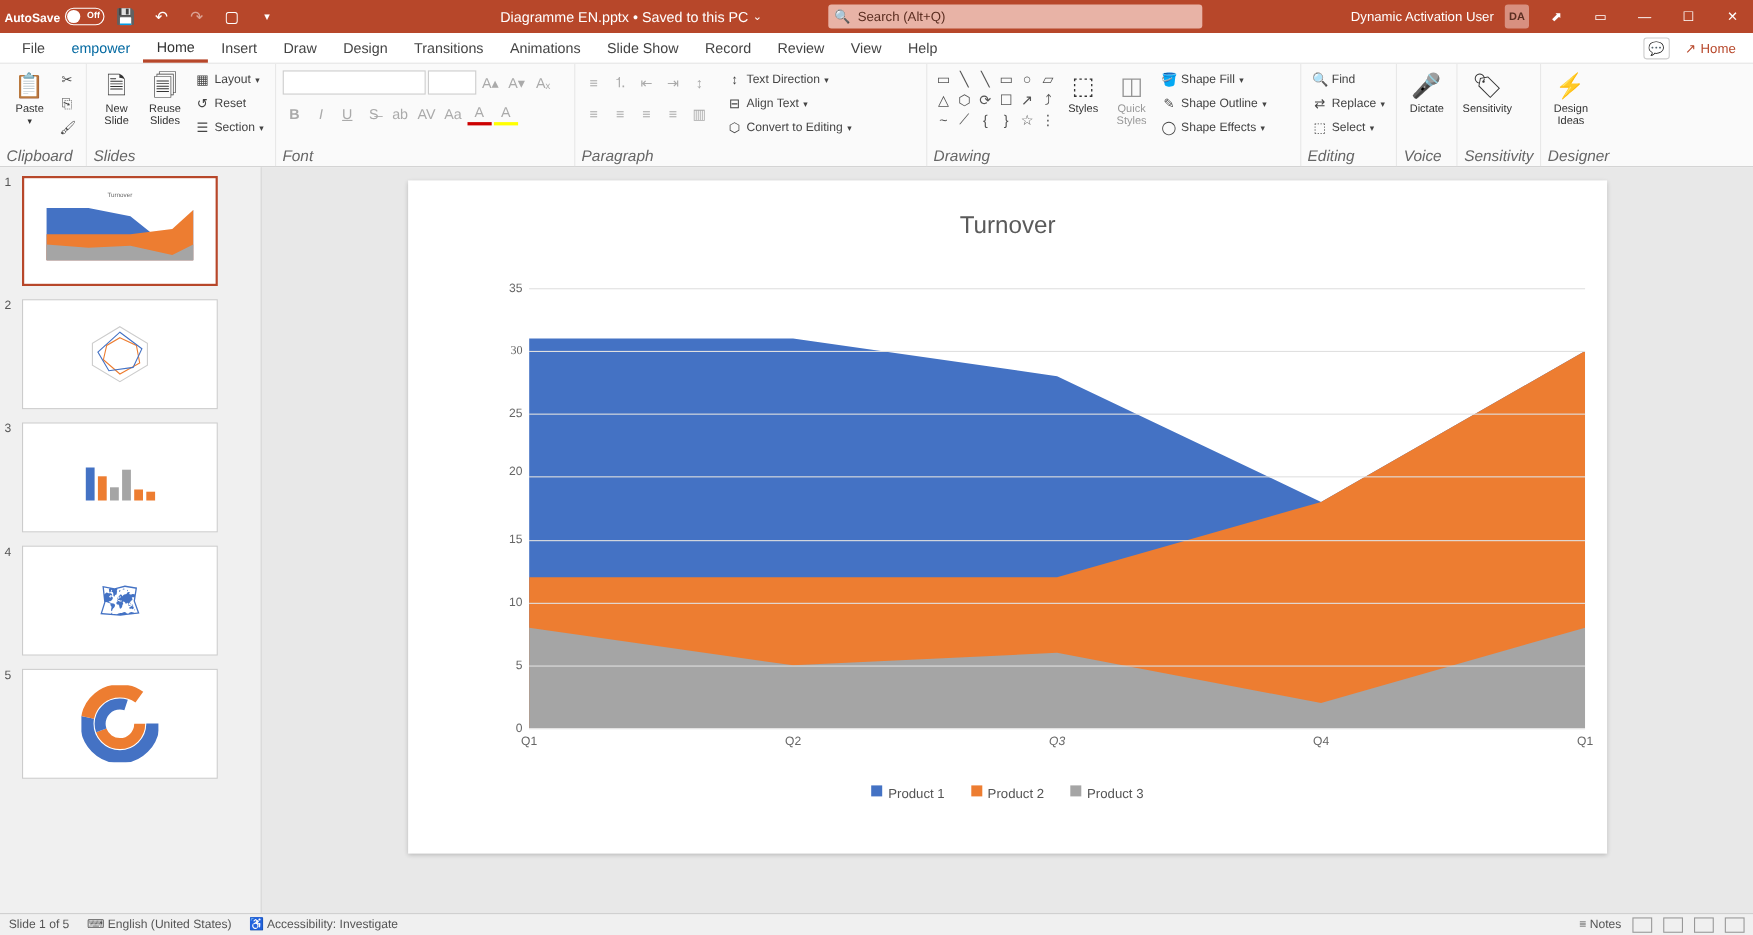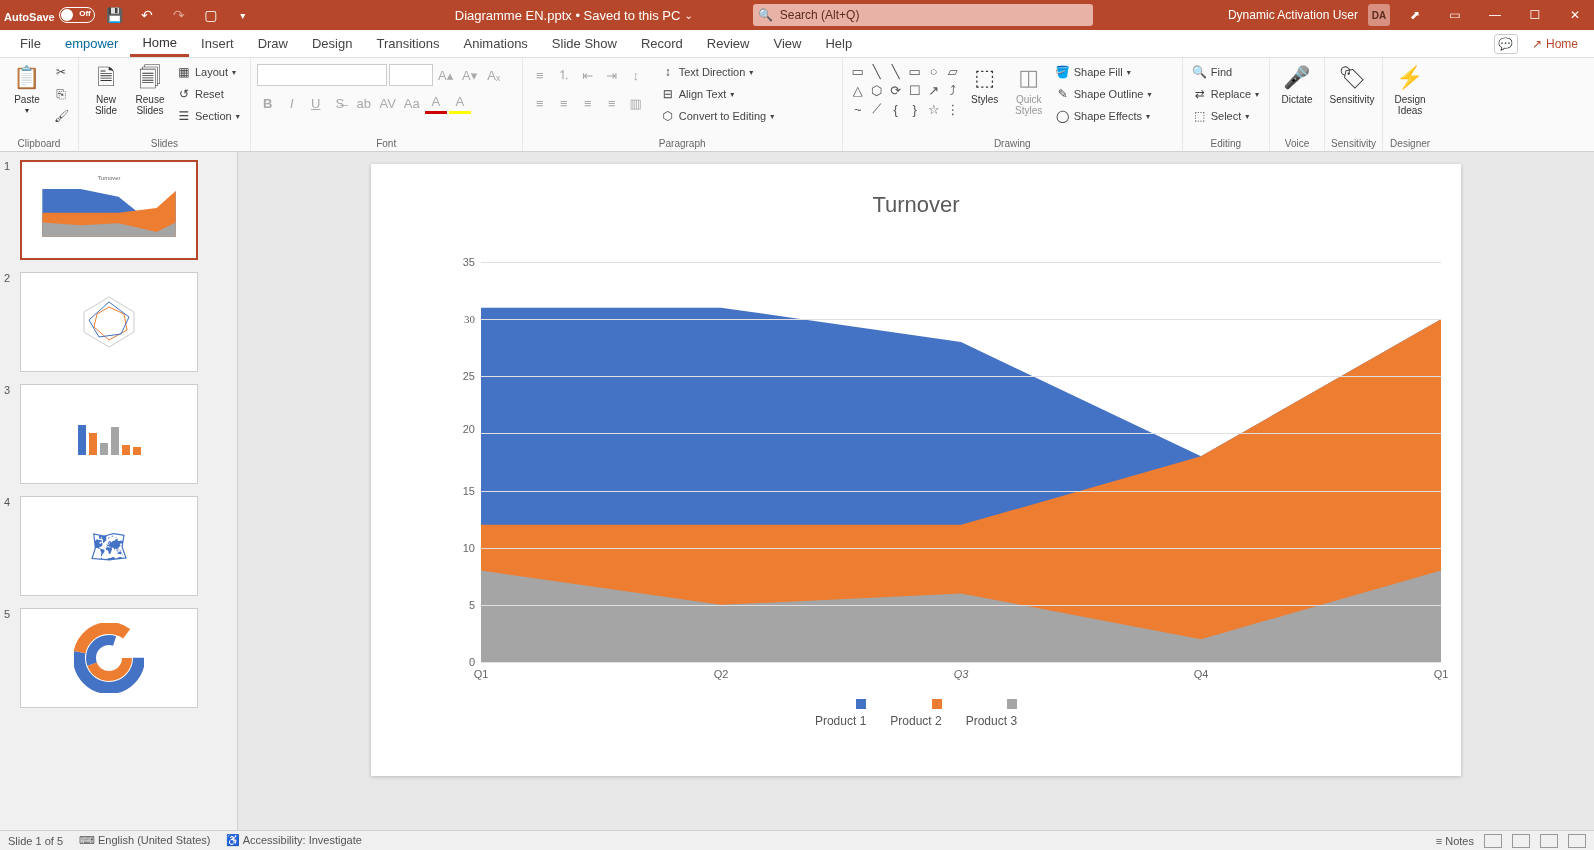--- a/index.html
+++ b/index.html
@@ -26,21 +26,21 @@
   .ribbon-tab.active { border-bottom: 3px solid #b7472a; color: #333; font-weight: 500; }
   .ribbon-tab.empower { color: #0369a1; }
   .ribbon-right { margin-left: auto; display: flex; align-items: center; gap: 6px; padding-right: 8px; }
   .comments-btn { width: 24px; height: 20px; border: 1px solid #ccc; border-radius:3px; display:flex; align-items:center; justify-content:center; font-size:12px; color:#b7472a;}
   .share-btn { display: flex; align-items: center; gap: 4px; padding: 2px 8px; font-size: 12px; color: #b7472a; cursor: pointer; }
   
   
   .ribbon { height: 94px; background: #fafafa; border-bottom: 1px solid #d0d0d0; display: flex; align-items: stretch; }
   .ribbon-group { display: flex; flex-direction: column; padding: 4px 6px 0 6px; border-right: 1px solid #e8e8e8; }
   .ribbon-group-content { flex: 1; display: flex; align-items: flex-start; gap: 2px; }
-  .ribbon-group-label { text-align: center; font-size: 10px; color: #666; padding-bottom: 2px; position:relative;}
+  .ribbon-group-label { font-size: 14px; color: #666; padding-bottom: 2px; position:relative;font-style:italic;}
   .big-btn { width: 42px; display: flex; flex-direction: column; align-items: center; gap: 2px; padding: 2px; cursor: pointer; font-size: 10px; color: #333; text-align:center; line-height:1.1;}
   .big-btn .icon { font-size: 22px; height:28px; display:flex; align-items:center; justify-content:center;}
   .small-stack { display: flex; flex-direction: column; gap: 2px; }
   .small-btn { height: 20px; padding: 0 4px; display: flex; align-items: center; gap: 4px; font-size: 11px; color: #444; cursor: pointer; }
   .small-btn .icon { font-size: 12px; width:14px; text-align:center;}
   .font-box { width: 130px; height: 22px; border: 1px solid #ccc; background: #fff; }
   .size-box { width: 44px; height: 22px; border: 1px solid #ccc; background: #fff; }
   .fmt-btn { width: 22px; height: 22px; display: flex; align-items: center; justify-content: center; color: #aaa; cursor: pointer; font-size: 13px; }
   .shape-grid { display: grid; grid-template-columns: repeat(6, 18px); gap: 1px; }
   .shape-cell { width: 18px; height: 18px; display: flex; align-items: center; justify-content: center; font-size: 13px; color: #555; border:1px solid transparent;}
@@ -60,21 +60,21 @@
   
   
   .chart-title { text-align: center; font-size: 22px; color: #5a5a5a; padding-top: 28px; }
   .chart-area { position: absolute; left: 80px; top: 98px; width: 990px; height: 400px; }
   .y-axis { position: absolute; left: 0; top: 0; bottom: 0; width: 28px; }
   .y-tick { position: absolute; right: 4px; font-size: 11px; color: #666; transform: translateY(-50%); }
   .grid-line { position: absolute; left: 30px; right: 0; height: 1px; background: #e0e0e0; }
   .plot { position: absolute; left: 30px; top: 0; right: 0; bottom: 0; }
   .x-tick { position: absolute; top: 100%; font-size: 11px; color: #666; transform: translateX(-50%); padding-top: 6px; }
   .legend { position: absolute; bottom: 48px; left: 0; right: 0; display: flex; justify-content: center; gap: 24px; font-size: 12px; color: #555; }
-  .legend-item { display: flex; align-items: flex-end; gap: 5px; flex-direction: column; }
+  .legend-item { display: flex; align-items: flex-start; gap: 5px; }
   .legend-swatch { width: 10px; height: 10px; }
   
   
   .statusbar { height: 20px; background: #f0f0f0; border-top: 1px solid #d0d0d0; display: flex; align-items: center; padding: 0 8px; font-size: 11px; color: #555; gap: 16px; }
   .statusbar-right { margin-left: auto; display: flex; align-items: center; gap: 10px; }
   .view-btn { width:18px; height:14px; border:1px solid #999; cursor:pointer;}
 </style>
 </head>
 <body>
 

